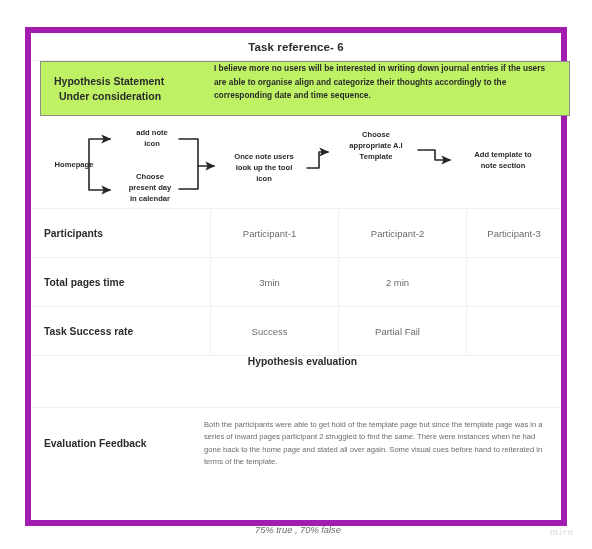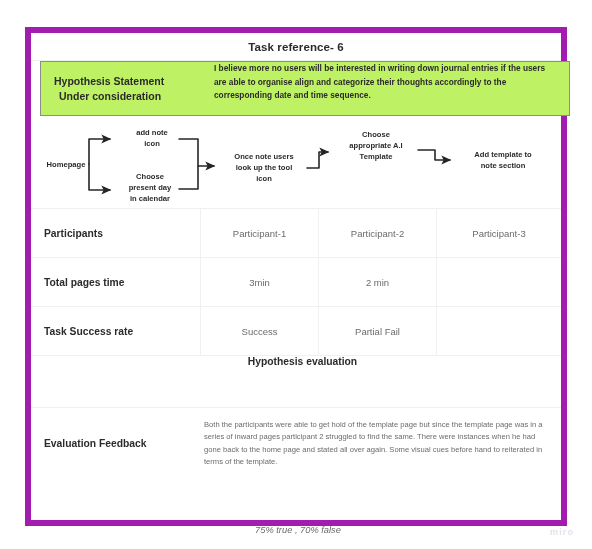--- a/index.html
+++ b/index.html
@@ -128,20 +128,21 @@
     position: absolute;
     left: 0;
     top: 176px;
     width: 100%;
   }
   .trow {
     display: flex;
     box-sizing: border-box;
     border-bottom: 1px solid #f0f0f0;
     height: 49px;
+    gap: 10px;
   }
   .tcell {
     box-sizing: border-box;
     display: flex;
     align-items: center;
     font-size: 9.5px;
     color: #6b6b6b;
     justify-content: center;
   }
   .tcell.label {
@@ -255,21 +256,21 @@
           <path d="M148,23 L167,23 L167,50 L183,50" marker-end="url(#ah)"></path>
 
           <path d="M148,73 L167,73 L167,50"></path>
 
           <path d="M276,52 L288,52 L288,36 L297,36" marker-end="url(#ah)"></path>
 
           <path d="M387,34 L404,34 L404,44 L419,44" marker-end="url(#ah)"></path>
         </g>
       </svg>
 
-      <div class="flow-node" style="left:4px; top:43px; width:62px;">Homepage</div>
+      <div class="flow-node" style="left:12px; top:43px; width:62px;">Homepage</div>
       <div class="flow-node" style="left:94px; top:11px; width:54px;">add note
 icon</div>
       <div class="flow-node" style="left:88px; top:55px; width:62px;">Choose
 present day
 in calendar</div>
       <div class="flow-node" style="left:190px; top:35px; width:86px;">Once note users
 look up the tool
 icon</div>
       <div class="flow-node" style="left:303px; top:13px; width:84px;">Choose
 appropriate A.I

